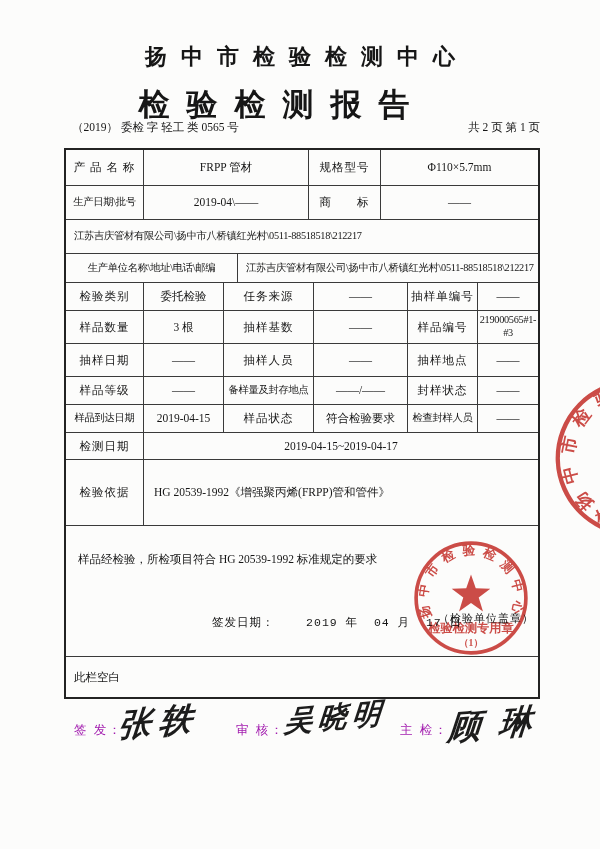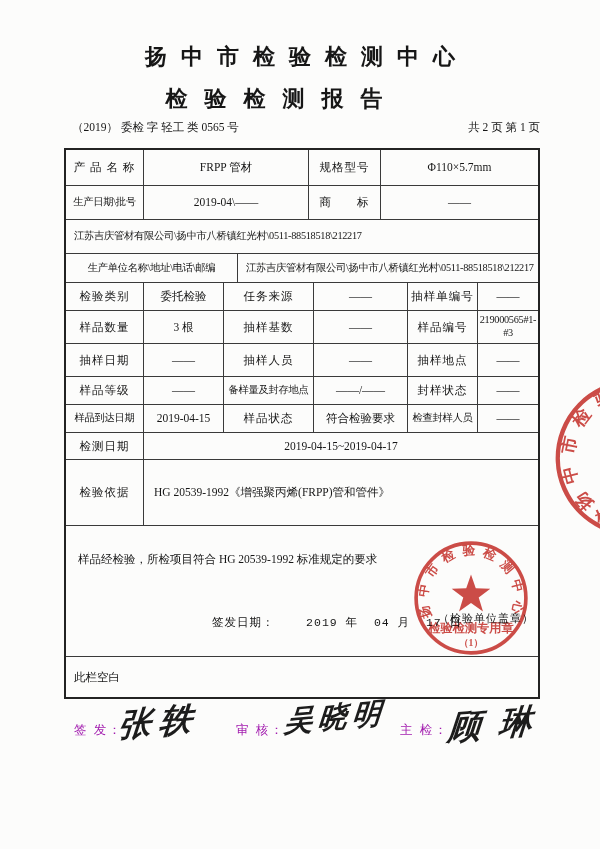--- a/index.html
+++ b/index.html
@@ -10,21 +10,21 @@
   }
   .page{position:absolute;inset:0;background:#fcfcfb;}
 
   
   .org-title{
     position:absolute;top:42px;left:0;width:600px;text-align:center;
     font-size:22px;font-weight:bold;letter-spacing:14px;text-indent:14px;
   }
   .report-title{
     position:absolute;top:84px;left:0;width:548px;text-align:center;
-    font-size:22px;font-weight:bold;letter-spacing:17px;text-indent:17px;
+    font-size:31px;font-weight:bold;letter-spacing:17px;text-indent:17px;
   }
   .meta-row{
     position:absolute;top:118px;left:72px;width:468px;height:18px;
     font-size:11.5px;display:flex;justify-content:space-between;align-items:center;
   }
 
   
   .report-table{
     position:absolute;left:64px;top:148px;width:472px;
     border:2px solid #232323;background:transparent;

